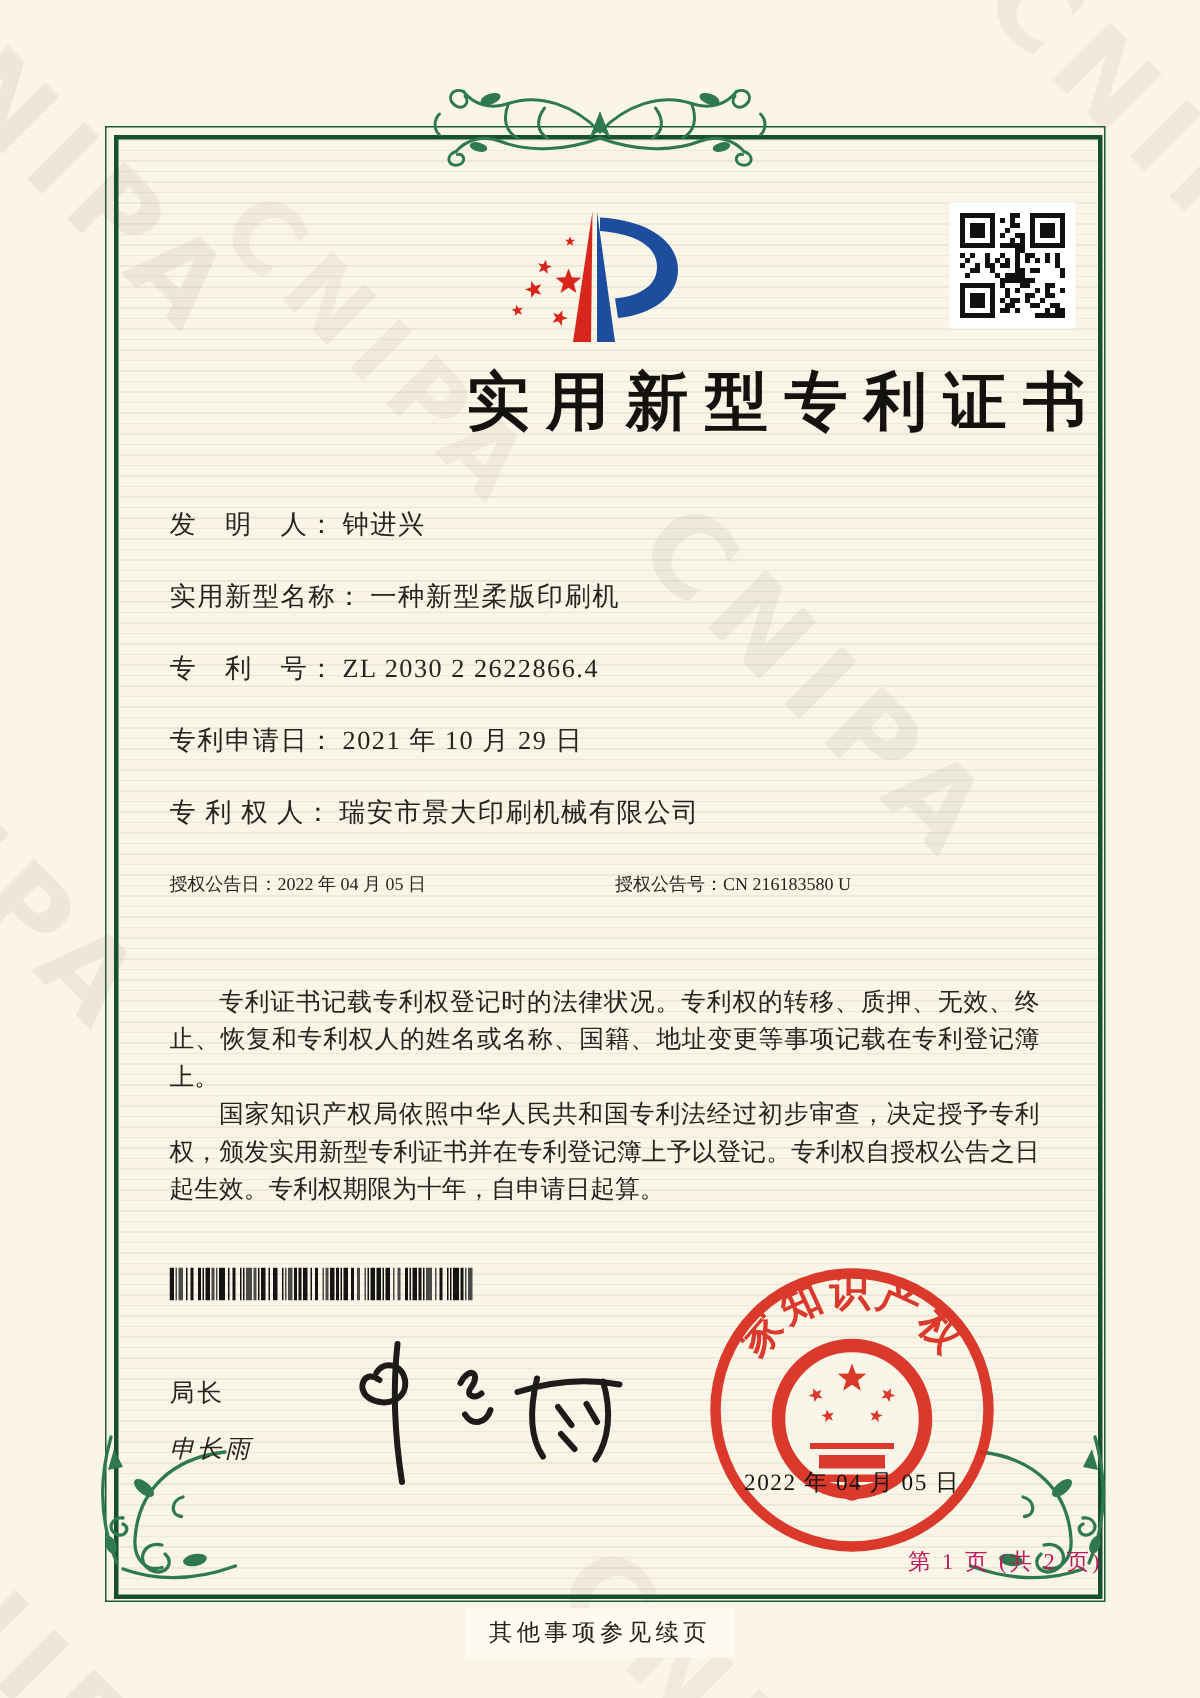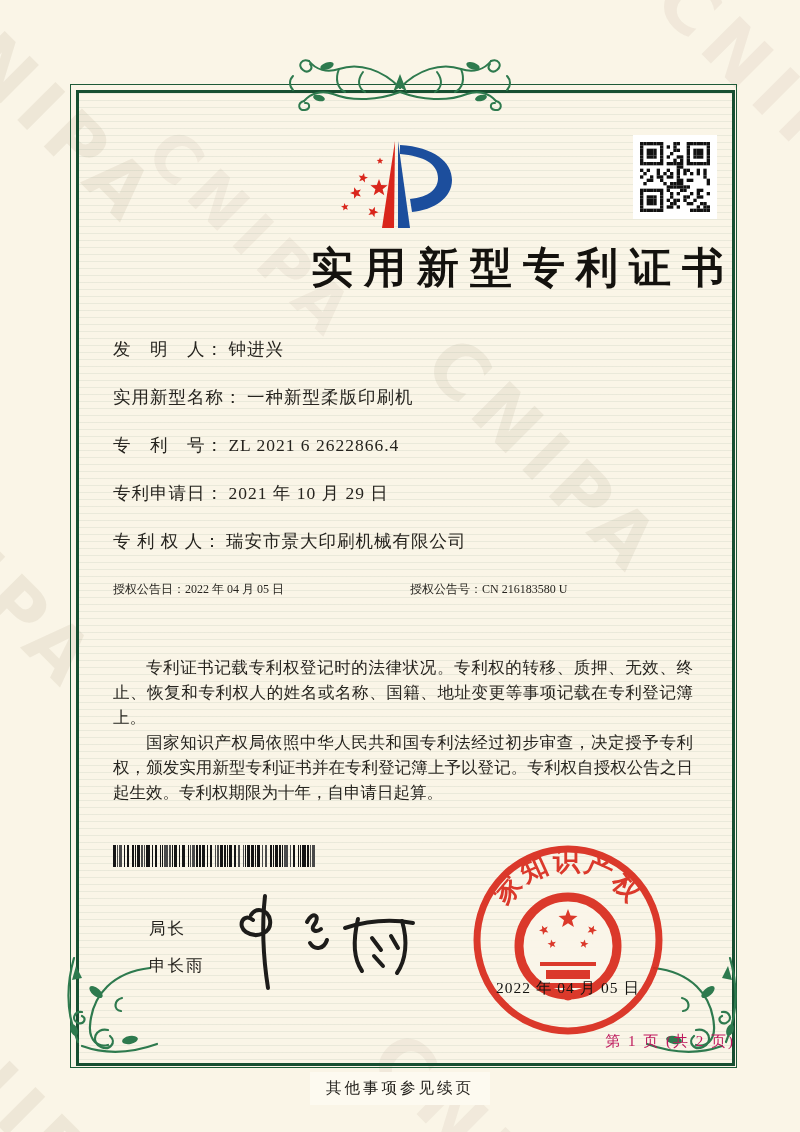--- a/index.html
+++ b/index.html
@@ -69,23 +69,23 @@
 
   
   .body-text{
     position:absolute;left:113px;top:655px;width:580px;z-index:4;
     font-size:16.5px;line-height:25px;text-align:justify;color:#26241f;
   }
   .body-text p{margin:0;text-indent:2em;}
 
   
   .barcode{position:absolute;left:113px;top:845px;z-index:4;}
-  .sig-block{position:absolute;left:113px;top:918px;z-index:4;font-size:16.5px;margin-left:36px;}
+  .sig-block{position:absolute;left:113px;top:918px;z-index:4;font-size:16.5px;}
   .sig-role{margin-bottom:15px;letter-spacing:2px;}
-  .sig-name{letter-spacing:2px;}
+  .sig-name{letter-spacing:2px;font-style:italic;}
   .signature-svg{position:absolute;left:215px;top:888px;z-index:4;}
   .seal{position:absolute;left:470px;top:842px;width:196px;height:196px;z-index:5;}
   .seal-date{
     position:absolute;left:0;top:136px;width:196px;text-align:center;
     font-size:15.5px;color:#131310;letter-spacing:1px;z-index:6;white-space:nowrap;
   }
 
   
   .page-indicator{
     position:absolute;left:70px;top:1032px;width:665px;z-index:4;
@@ -406,21 +406,21 @@
     <div class="field-row">
       <span class="field-label">发　明　人：</span>
       <span class="field-value">钟进兴</span>
     </div>
     <div class="field-row">
       <span class="field-label">实用新型名称：</span>
       <span class="field-value">一种新型柔版印刷机</span>
     </div>
     <div class="field-row">
       <span class="field-label">专　利　号：</span>
-      <span class="field-value">ZL 2021 6 2622866.4</span>
+      <span class="field-value">ZL 2030 2 2622866.4</span>
     </div>
     <div class="field-row">
       <span class="field-label">专利申请日：</span>
       <span class="field-value">2021 年 10 月 29 日</span>
     </div>
     <div class="field-row">
       <span class="field-label">专 利 权 人：</span>
       <span class="field-value">瑞安市景大印刷机械有限公司</span>
     </div>
     <div class="grant-row">

